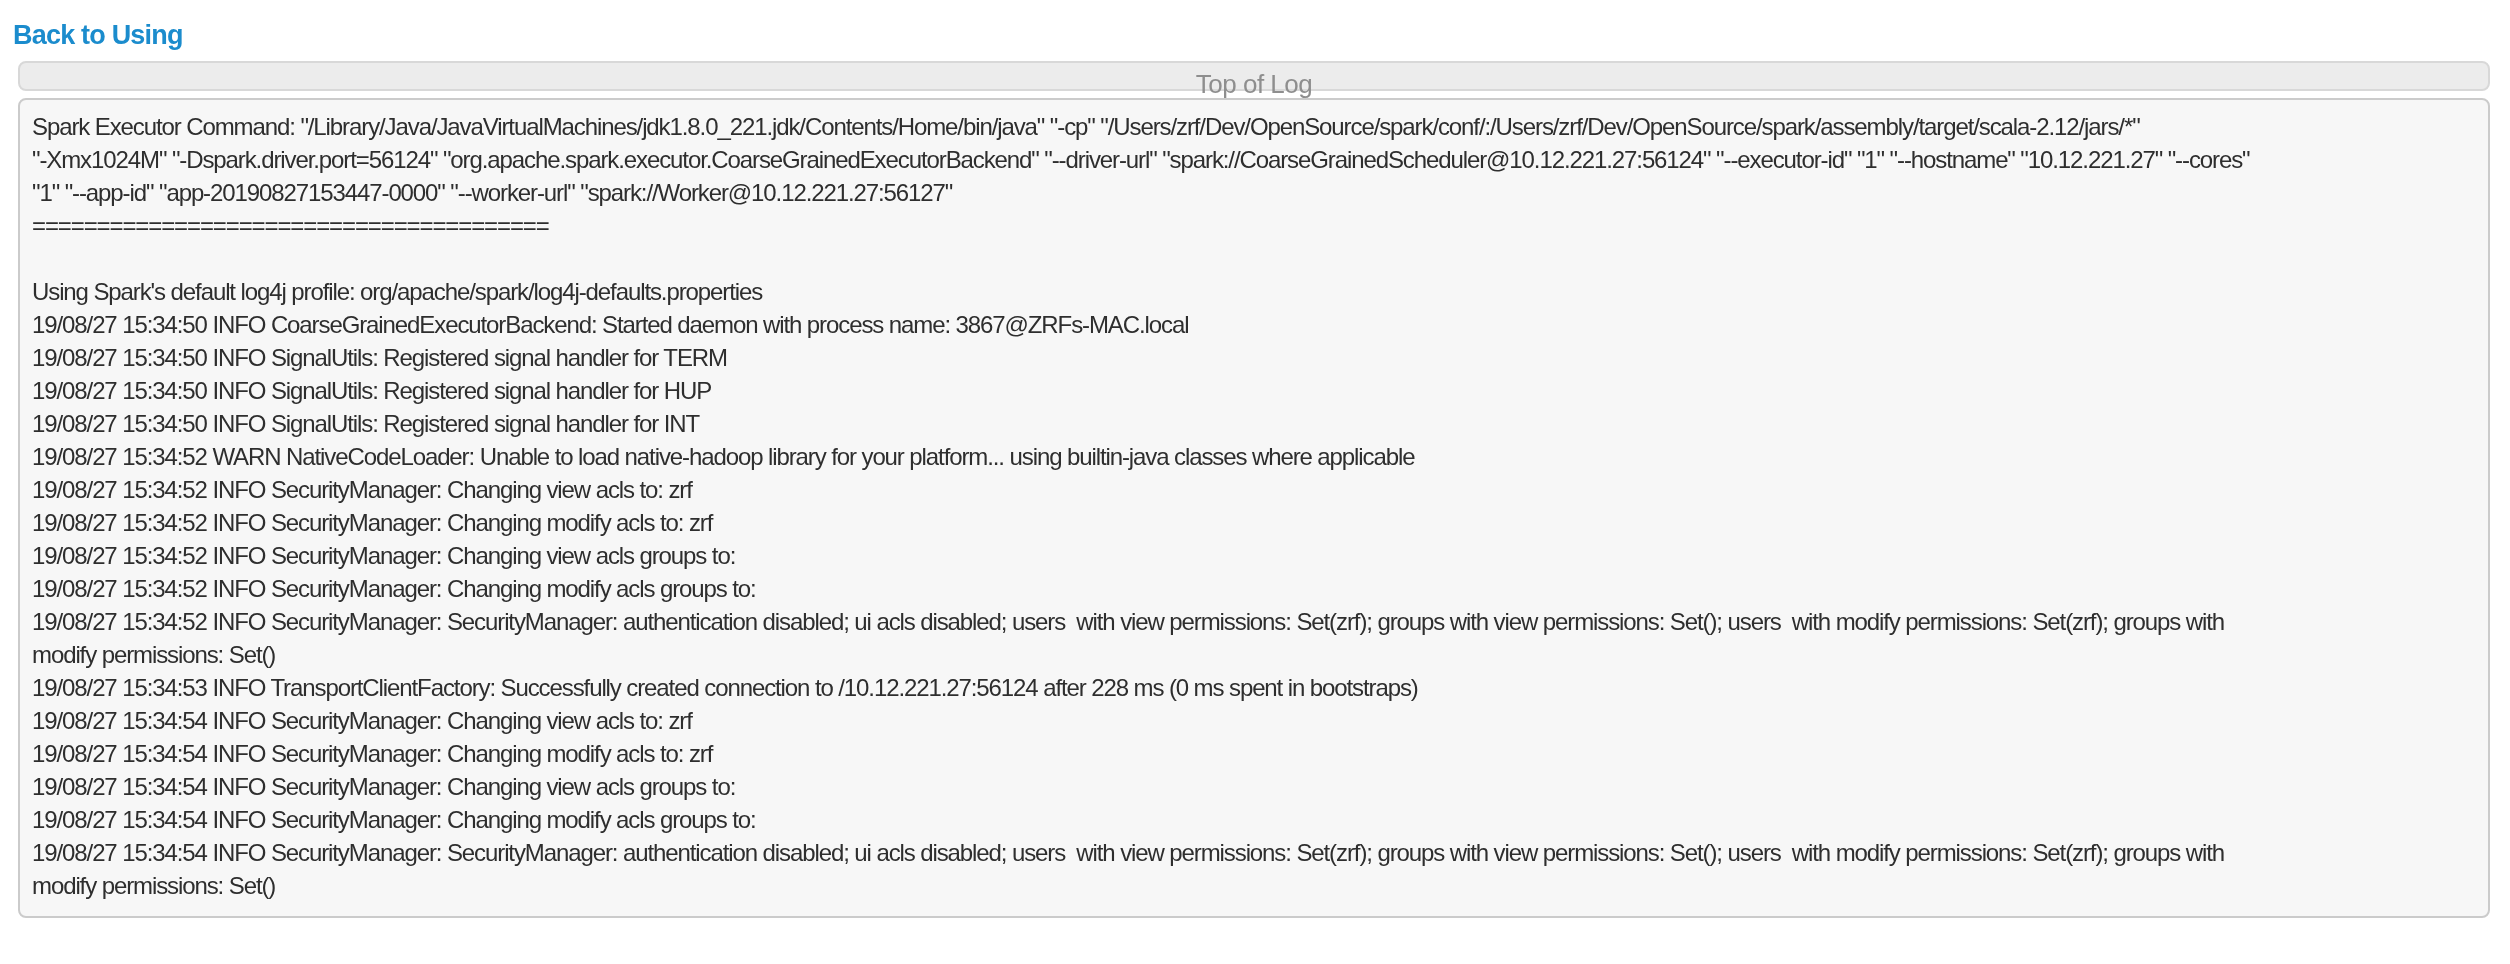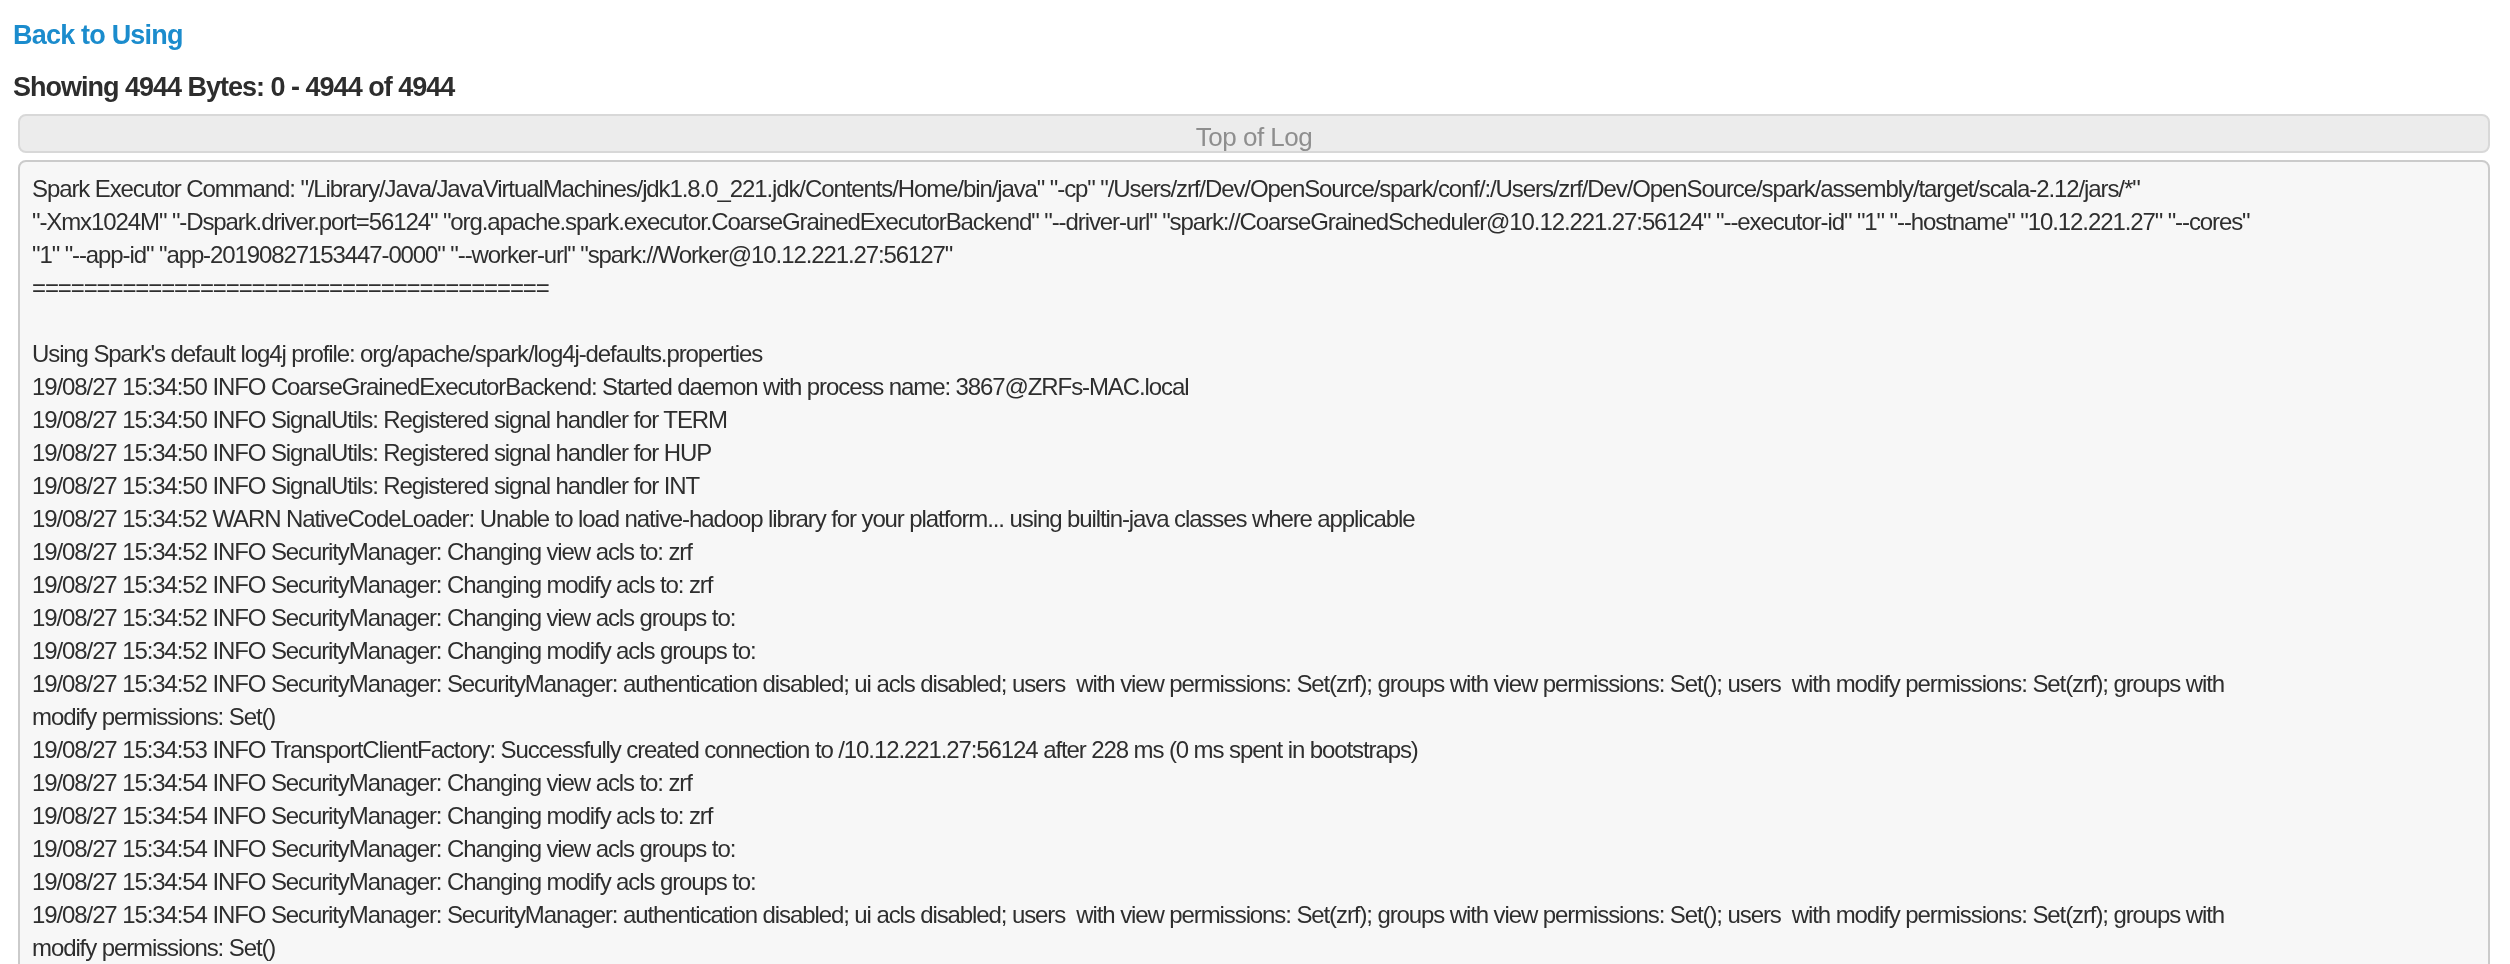--- a/index.html
+++ b/index.html
@@ -34,21 +34,21 @@
     font-size: 27px;
     line-height: 31px;
     font-weight: bold;
     letter-spacing: -1px;
     color: #2d2d2d;
   }
   .top-banner {
     box-sizing: border-box;
     margin: 11px 0 0 18px;
     width: 2472px;
-    height: 39px;
+    height: 30px;
     background: #ececec;
     border: 2px solid #d8d8d8;
     border-radius: 8px;
     text-align: center;
     line-height: 42px;
     font-size: 26px;
     letter-spacing: -0.5px;
     color: #8e8e8e;
   }
   .log-box {
@@ -73,21 +73,20 @@
     word-wrap: break-word;
   }
 </style>
 </head>
 <body>
 
 <div class="page">
 
   <a class="back-link" href="#">Back to Using</a>
 
-  <h4 class="byte-heading">Showing 4944 Bytes: 0 - 4944 of 4944</h4>
 
   <div class="top-banner">
     <span>Top of Log</span>
   </div>
 
   <div class="log-box">
     <pre>Spark Executor Command: "/Library/Java/JavaVirtualMachines/jdk1.8.0_221.jdk/Contents/Home/bin/java" "-cp" "/Users/zrf/Dev/OpenSource/spark/conf/:/Users/zrf/Dev/OpenSource/spark/assembly/target/scala-2.12/jars/*"
 "-Xmx1024M" "-Dspark.driver.port=56124" "org.apache.spark.executor.CoarseGrainedExecutorBackend" "--driver-url" "spark://CoarseGrainedScheduler@10.12.221.27:56124" "--executor-id" "1" "--hostname" "10.12.221.27" "--cores"
 "1" "--app-id" "app-20190827153447-0000" "--worker-url" "spark://Worker@10.12.221.27:56127"
 ========================================

